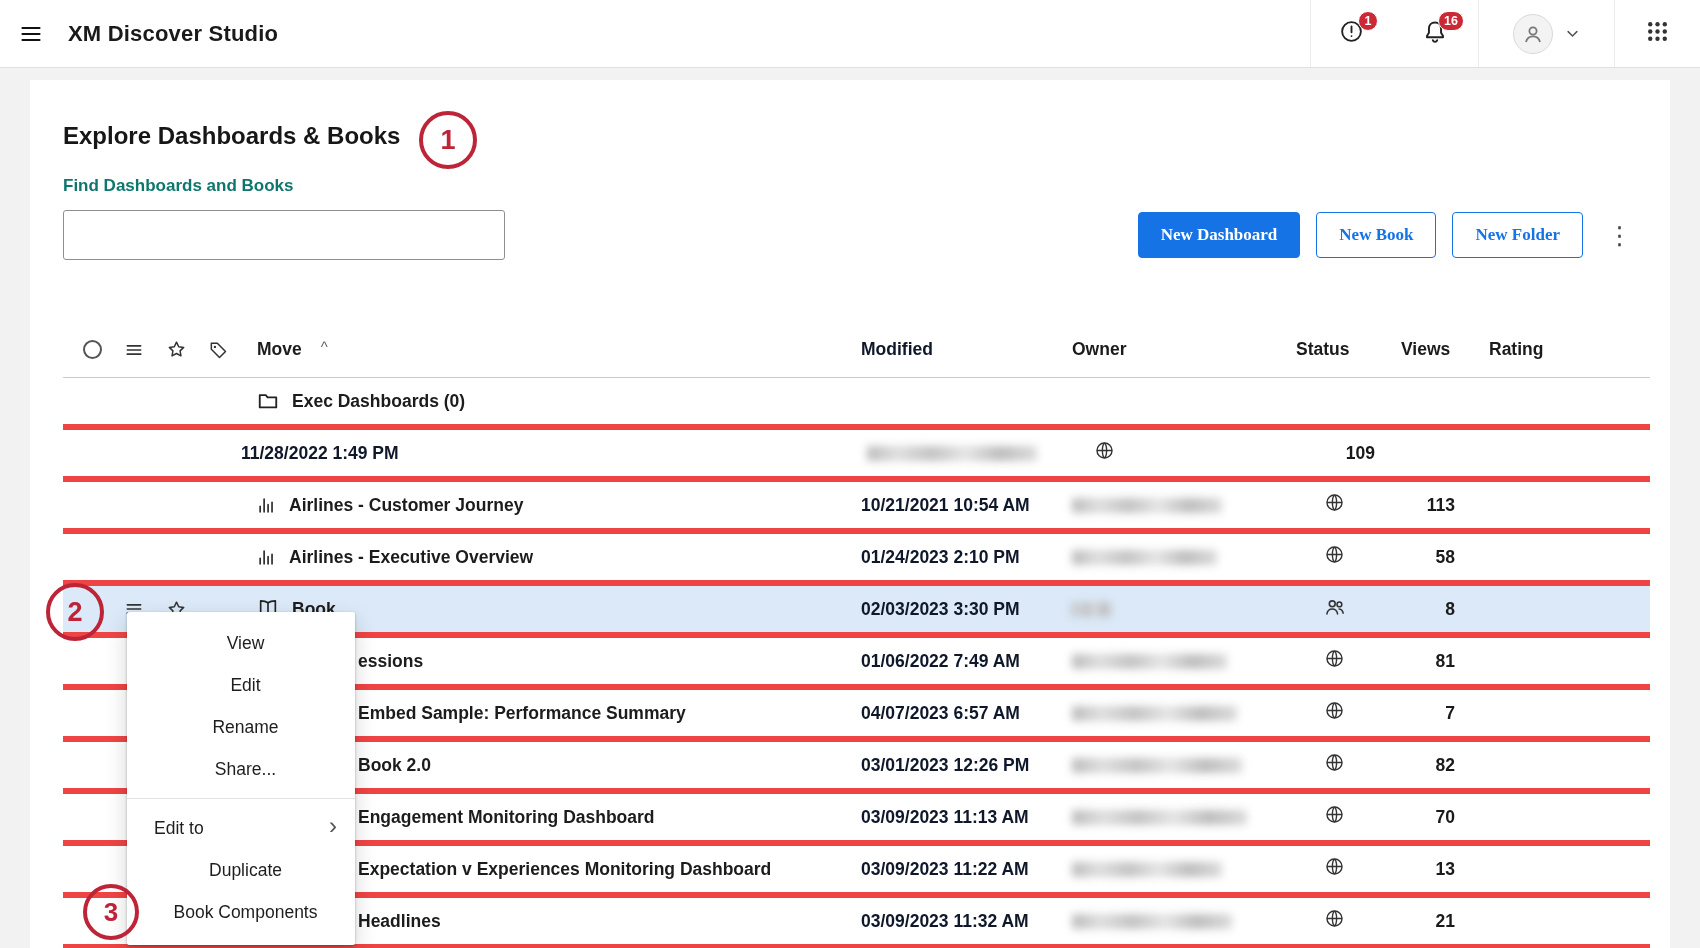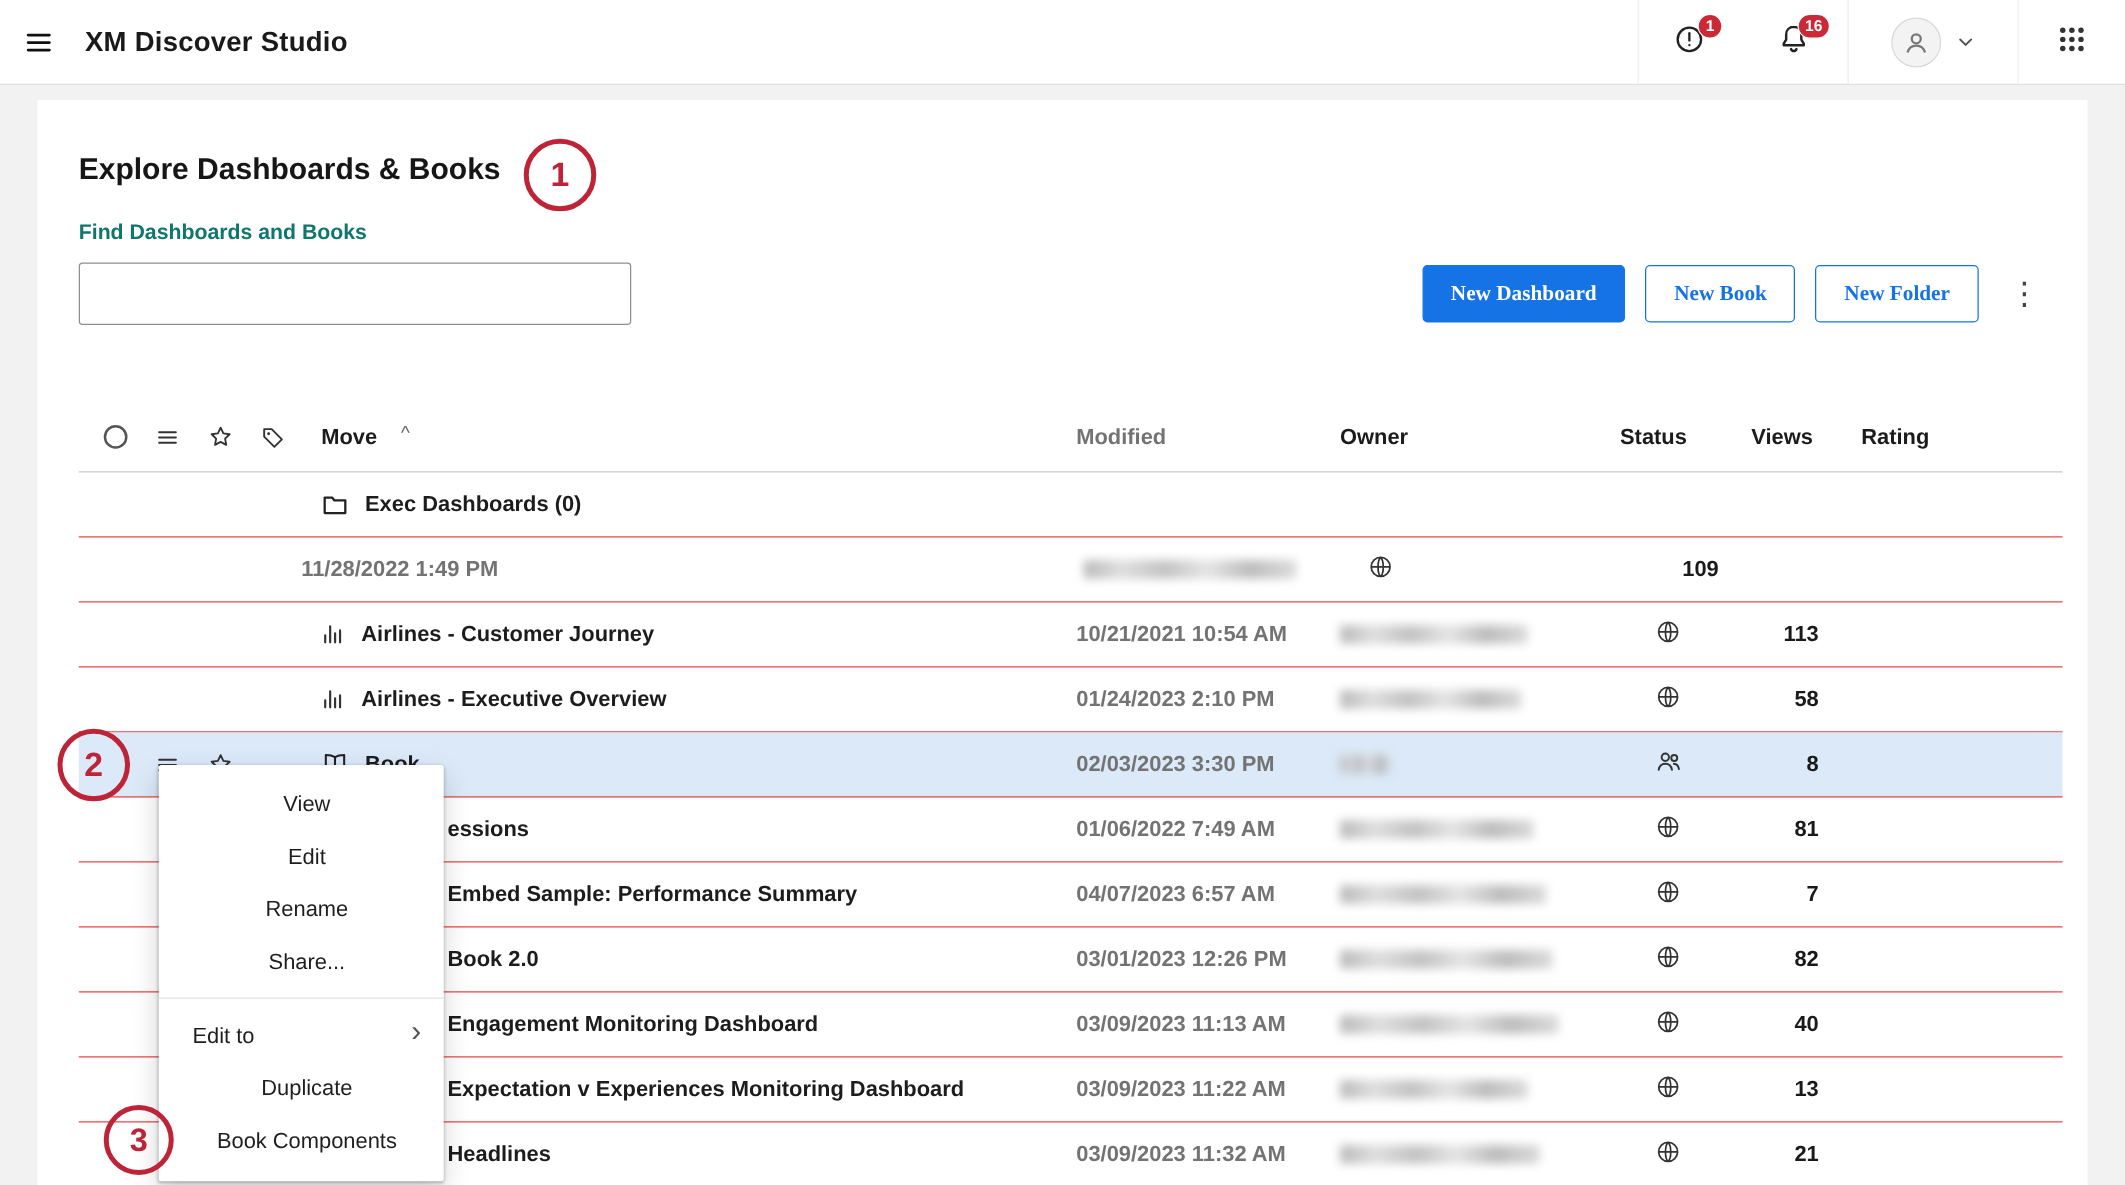--- a/index.html
+++ b/index.html
@@ -54,33 +54,33 @@
   .kebab { font-size:25px; color:#444; padding:0 8px; cursor:pointer; background:none; border:none; line-height:1; letter-spacing:0; }
 
   
   .table { margin-top:62px; }
   .thead, .trow {
     display:grid;
     grid-template-columns:178px 620px 205px 230px 105px 80px 1fr;
     align-items:center;
   }
   .thead { height:56px; border-bottom:1px solid #c9c9c9; font-size:17.5px; font-weight:700; color:#1b1b1b; }
-  .trow { height:52px; border-bottom:1px solid #ef4444; font-size:17.5px; }
+  .trow { height:52px; border-bottom:6px solid #ef4444; font-size:17.5px; }
   .trow.sel { background:#dbe9f8; }
   .cell { display:flex; align-items:center; min-width:0; }
   .ctl .slot { width:42px; display:flex; align-items:center; justify-content:center; }
   .ctl .slot:first-child { margin-left:8px; }
   .circ { width:19px; height:19px; border:2px solid #555; border-radius:50%; display:block; }
   .cell.name { padding-left:16px; gap:13px; font-weight:700; color:#1c1c1c; white-space:nowrap; overflow:hidden; }
   .trow .cell.name { font-weight:600; }
   .trow.folder .cell.name { font-weight:700; }
   .cell.name.occ { padding-left:117px; }
   .nicon { display:flex; align-items:center; }
   .caret { font-size:15px; color:#666; margin-left:6px; font-weight:400; position:relative; top:-3px; }
-  .cell.mod { font-weight:600; color:#737373; white-space:nowrap; }
+  .cell.mod { font-weight:600; color:#0f172a; white-space:nowrap; }
   .thead .cell.mod, .thead .cell.owner { font-weight:700; }
   .cell.owner { padding-left:6px; }
   .blurbox { height:15px; border-radius:2px; filter:blur(4px); opacity:.8;
     background:linear-gradient(90deg,#a8a8a8 0%,#d6d6d6 18%,#b2b2b2 38%,#dedede 58%,#ababab 78%,#d2d2d2 100%); }
   .cell.status { padding-left:28px; }
   .cell.views { justify-content:flex-end; padding-right:26px; font-weight:600; }
   .thead .cell.vhead { justify-content:flex-start; padding-right:0; }
   .thead .cell.rhead { padding-left:8px; }
 
   
@@ -391,21 +391,21 @@
           <div class="cell mod">03/09/2023 11:13 AM</div>
           <div class="cell owner">
             <span class="blurbox" style="width:175px"></span>
           </div>
           <div class="cell status">
             <span><svg width="21" height="21" viewBox="0 0 24 24" fill="none" stroke="#333" stroke-width="1.6">
                 <circle cx="12" cy="12" r="8.6"></circle>
                 <path d="M3.4 12h17.2M12 3.4c3.2 2.6 3.2 14.6 0 17.2M12 3.4c-3.2 2.6-3.2 14.6 0 17.2"></path>
               </svg></span>
           </div>
-          <div class="cell views">40</div>
+          <div class="cell views">70</div>
           <div class="cell rating"></div>
         </div>
         <div class="trow">
           <div class="cell ctl"></div>
           <div class="cell name occ">
             <span class="ntext">Expectation v Experiences Monitoring Dashboard</span>
           </div>
           <div class="cell mod">03/09/2023 11:22 AM</div>
           <div class="cell owner">
             <span class="blurbox" style="width:150px"></span>

